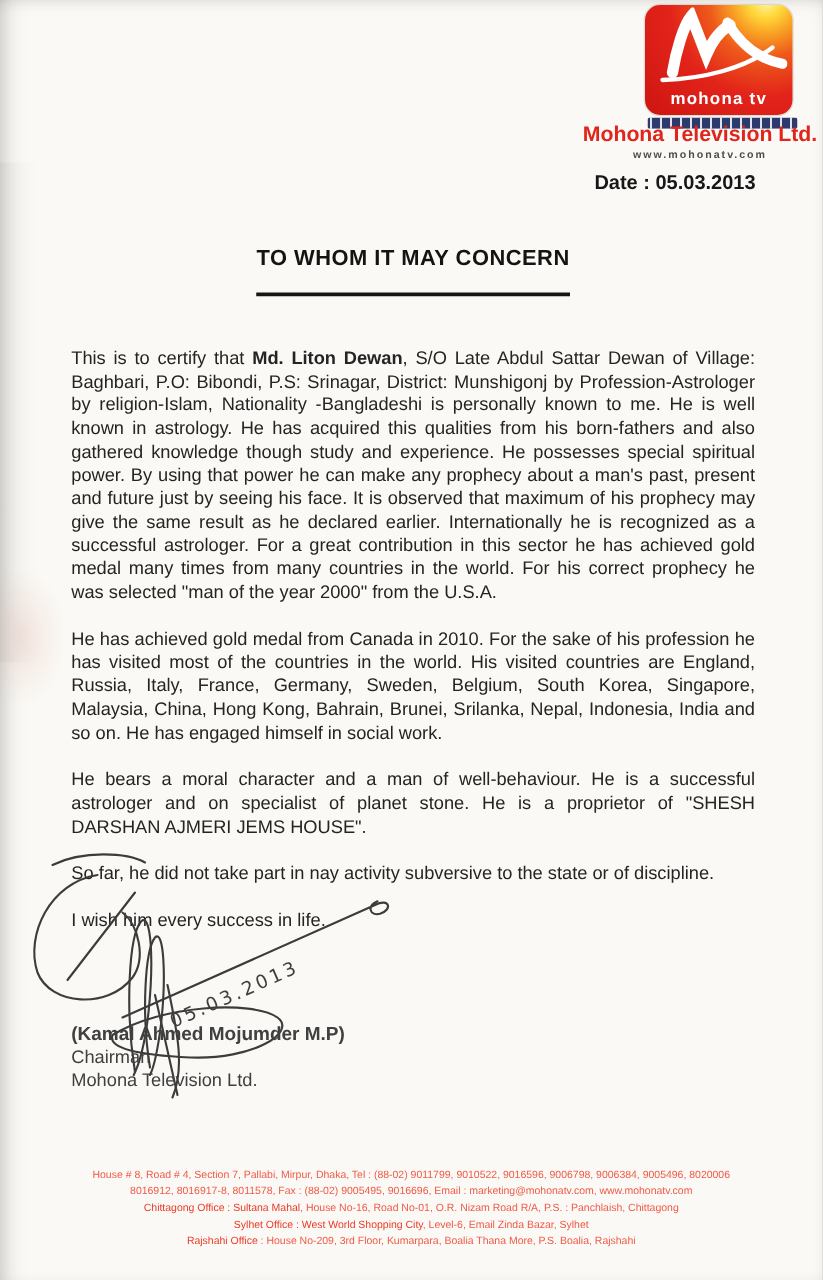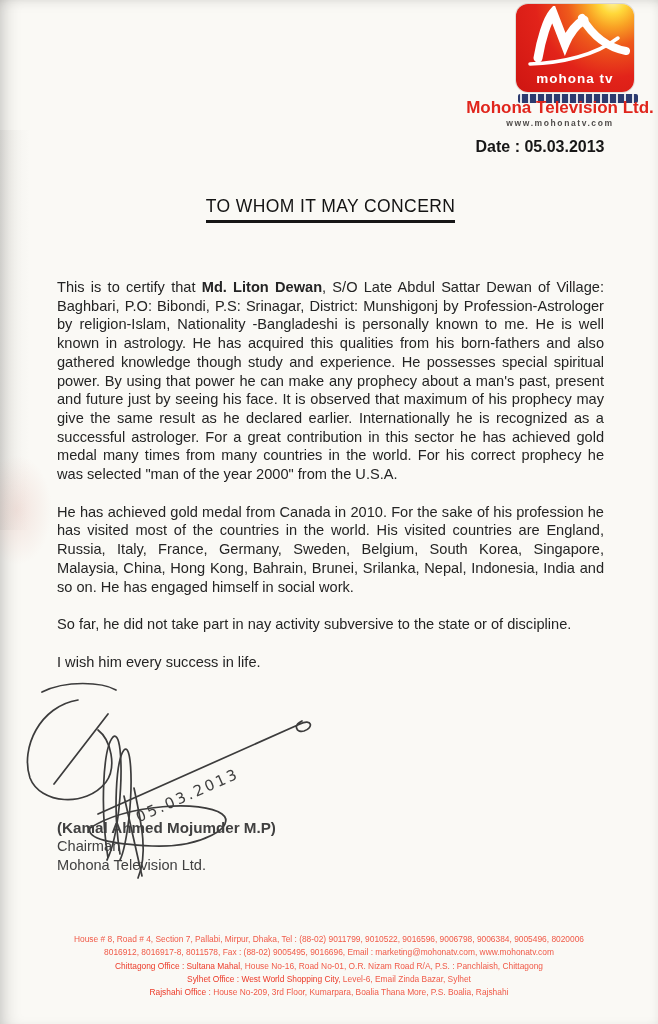--- a/index.html
+++ b/index.html
@@ -38,22 +38,22 @@
   }
   .company-name { position:absolute; top:98px; left:462px; width:196px; text-align:center;
     color:#e0251c; font-weight:bold; font-size:17px; white-space:nowrap; }
   .website { position:absolute; top:118px; left:462px; width:196px; text-align:center;
     color:#4f4c4a; font-weight:bold; font-size:8.5px; letter-spacing:1.6px; }
   .date-line { position:absolute; top:138px; left:436px; width:208px; text-align:center;
     color:#171717; font-weight:bold; font-size:16px; }
 
   
   .title-row { position:absolute; top:196px; left:57px; width:547px; text-align:center; }
-  .title-row span { display:inline-block; font-size:17.5px; font-weight:normal;
-    color:#141414; letter-spacing:.4px; border-bottom:3px solid #161616; padding-bottom:3px; }
+  .title-row span { display:inline-block; font-size:17.5px; font-weight:bold;
+    color:#141414; letter-spacing:.4px; border-bottom:3px solid #161616; padding-bottom:17px; }
 
   
   .content { position:absolute; top:258px; left:57px; width:547px;
     font-size:14.6px; line-height:18.7px; color:#242424; text-align:justify;margin-top:20px; }
   .content p { margin:0 0 19px 0; }
   .content .closing { margin-bottom:0; }
   b.inline-name { font-weight:bold; }
 
   
   .sig-svg { position:absolute; left:10px; top:676px; width:336px; height:214px; }
@@ -91,20 +91,21 @@
   <div class="website">www.mohonatv.com</div>
   <div class="date-line">Date : 05.03.2013</div>
 
   <div class="title-row">
     <span>TO WHOM IT MAY CONCERN</span>
   </div>
 
   <div class="content">
     <p><span>This is to certify that </span><b class="inline-name">Md. Liton Dewan</b><span>, S/O Late Abdul Sattar Dewan of Village: Baghbari, P.O: Bibondi, P.S: Srinagar, District: Munshigonj by Profession-Astrologer by religion-Islam, Nationality -Bangladeshi is personally known to me. He is well known in astrology. He has acquired this qualities from his born-fathers and also gathered knowledge though study and experience. He possesses special spiritual power. By using that power he can make any prophecy about a man's past, present and future just by seeing his face. It is observed that maximum of his prophecy may give the same result as he declared earlier. Internationally he is recognized as a successful astrologer. For a great contribution in this sector he has achieved gold medal many times from many countries in the world. For his correct prophecy he was selected "man of the year 2000" from the U.S.A.</span></p>
     <p>He has achieved gold medal from Canada in 2010. For the sake of his profession he has visited most of the countries in the world. His visited countries are England, Russia, Italy, France, Germany, Sweden, Belgium, South Korea, Singapore, Malaysia, China, Hong Kong, Bahrain, Brunei, Srilanka, Nepal, Indonesia, India and so on. He has engaged himself in social work.</p>
+    <p>He bears a moral character and a man of well-behaviour. He is a successful astrologer and on specialist of planet stone. He is a proprietor of "SHESH DARSHAN AJMERI JEMS HOUSE".</p>
     <p>So far, he did not take part in nay activity subversive to the state or of discipline.</p>
     <p class="closing">I wish him every success in life.</p>
   </div>
 
   <svg class="sig-svg" viewBox="0 0 336 214">
     <path d="M32 16 C56 4 92 6 106 14"></path>
     <path d="M68 24 C30 30 10 72 20 102 C30 128 76 132 96 106 C107 91 101 64 88 54"></path>
     <path d="M44 108 L98 38"></path>
     <path d="M98 182 C90 132 93 72 103 61 C111 54 113 92 109 132 C106 160 101 176 97 184"></path>
     <path d="M110 178 C103 136 106 84 114 74 C121 67 123 104 119 142 C116 166 113 178 110 184"></path>

